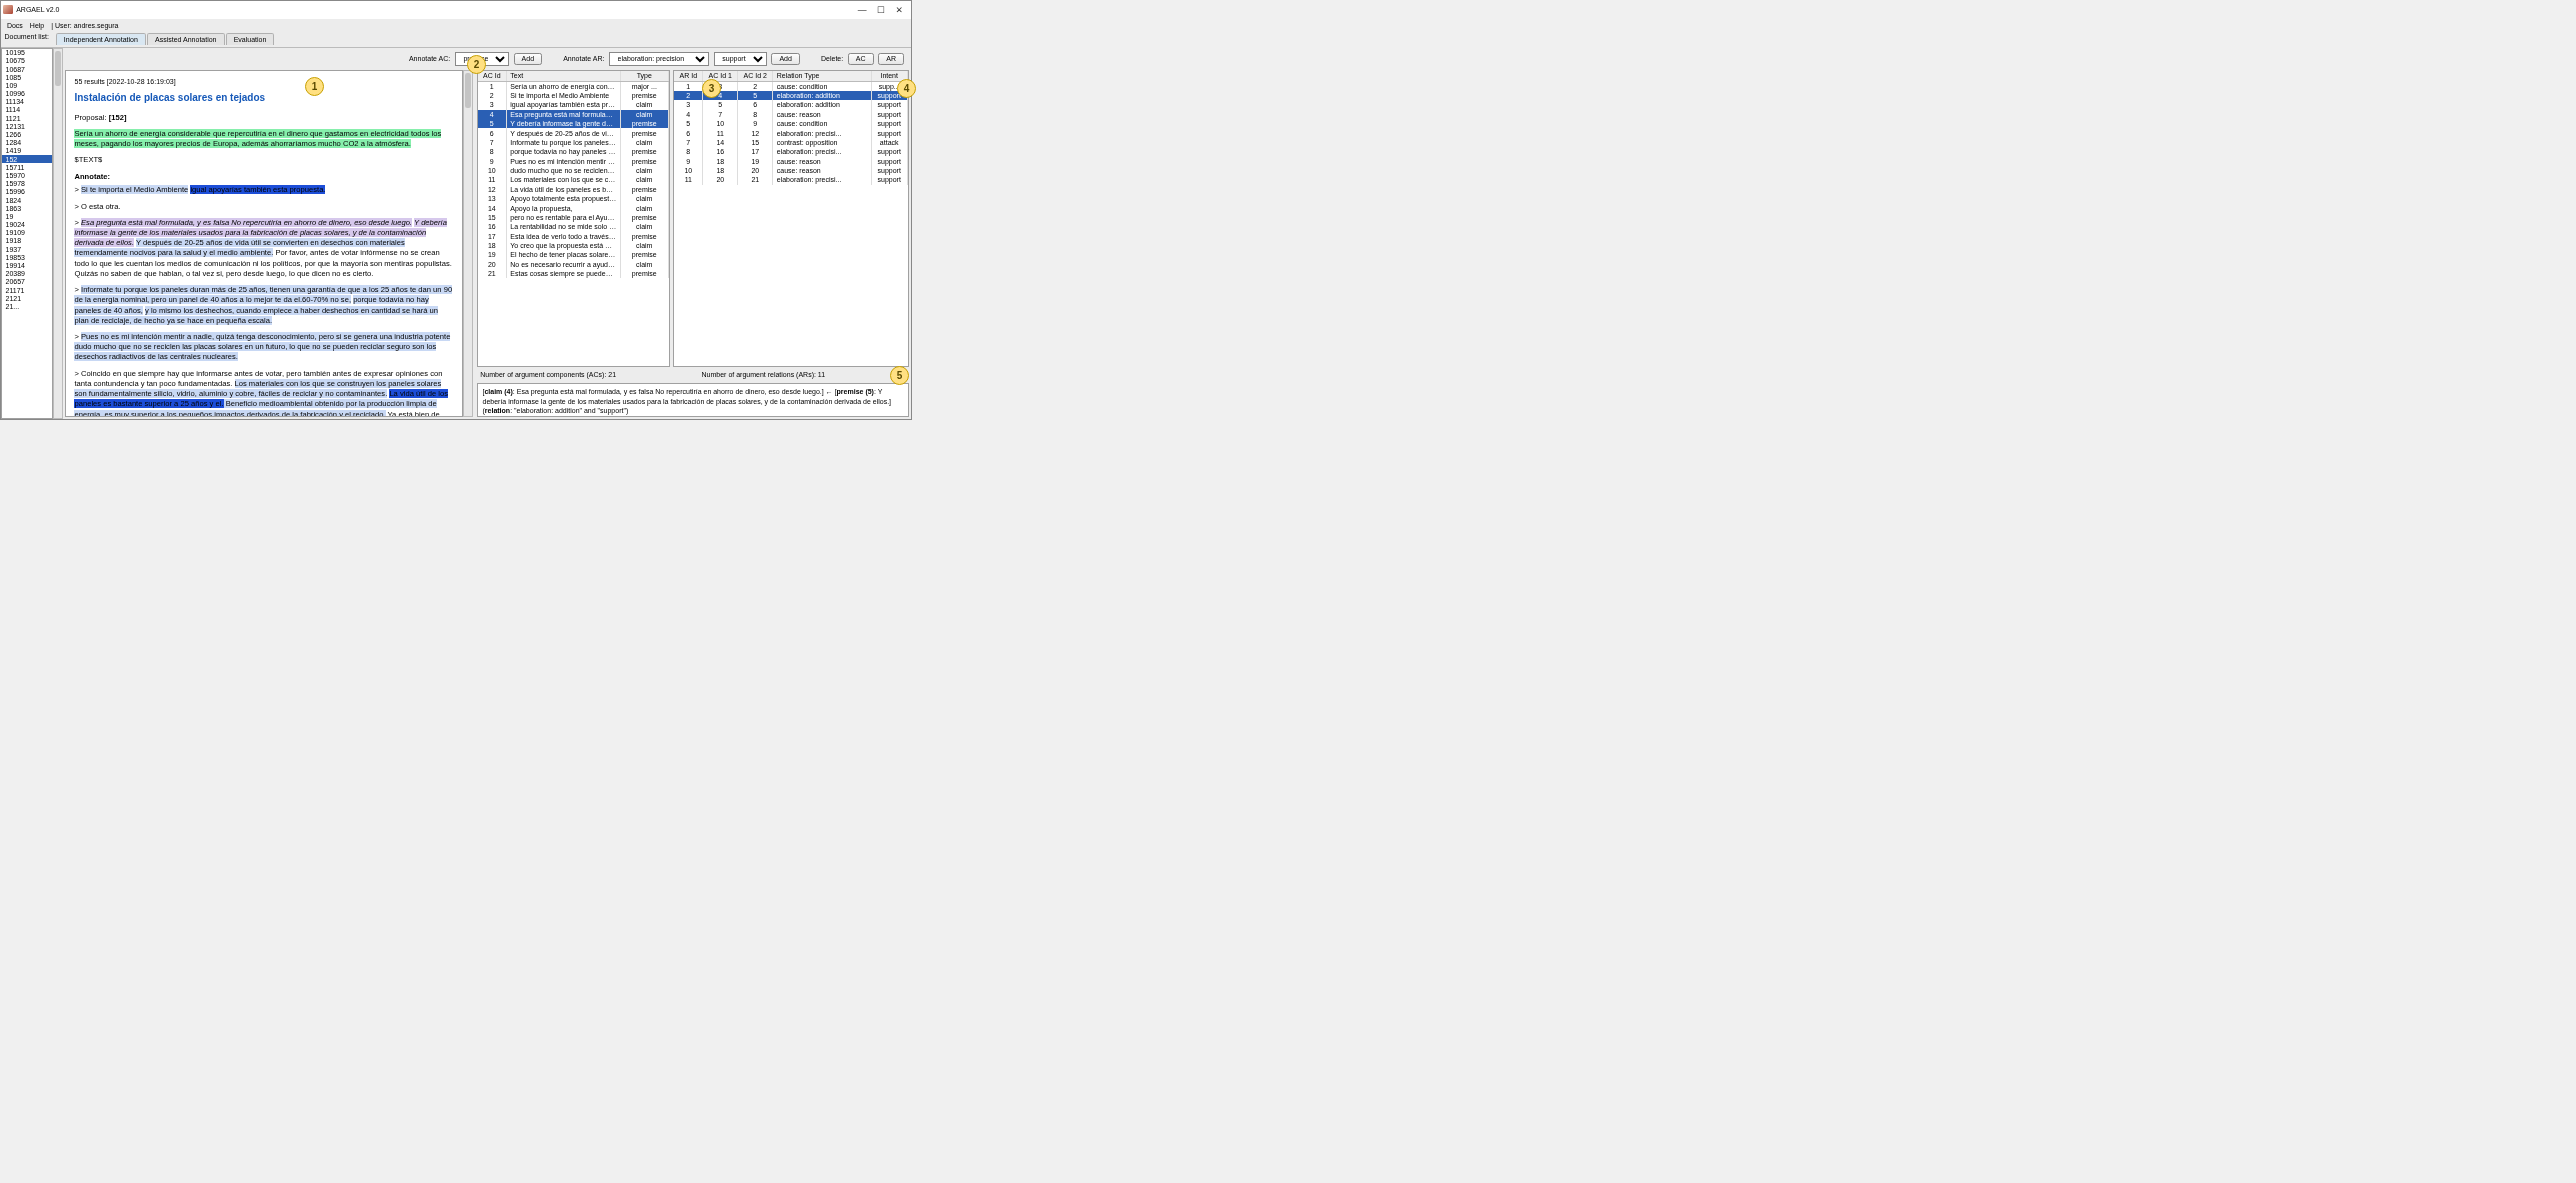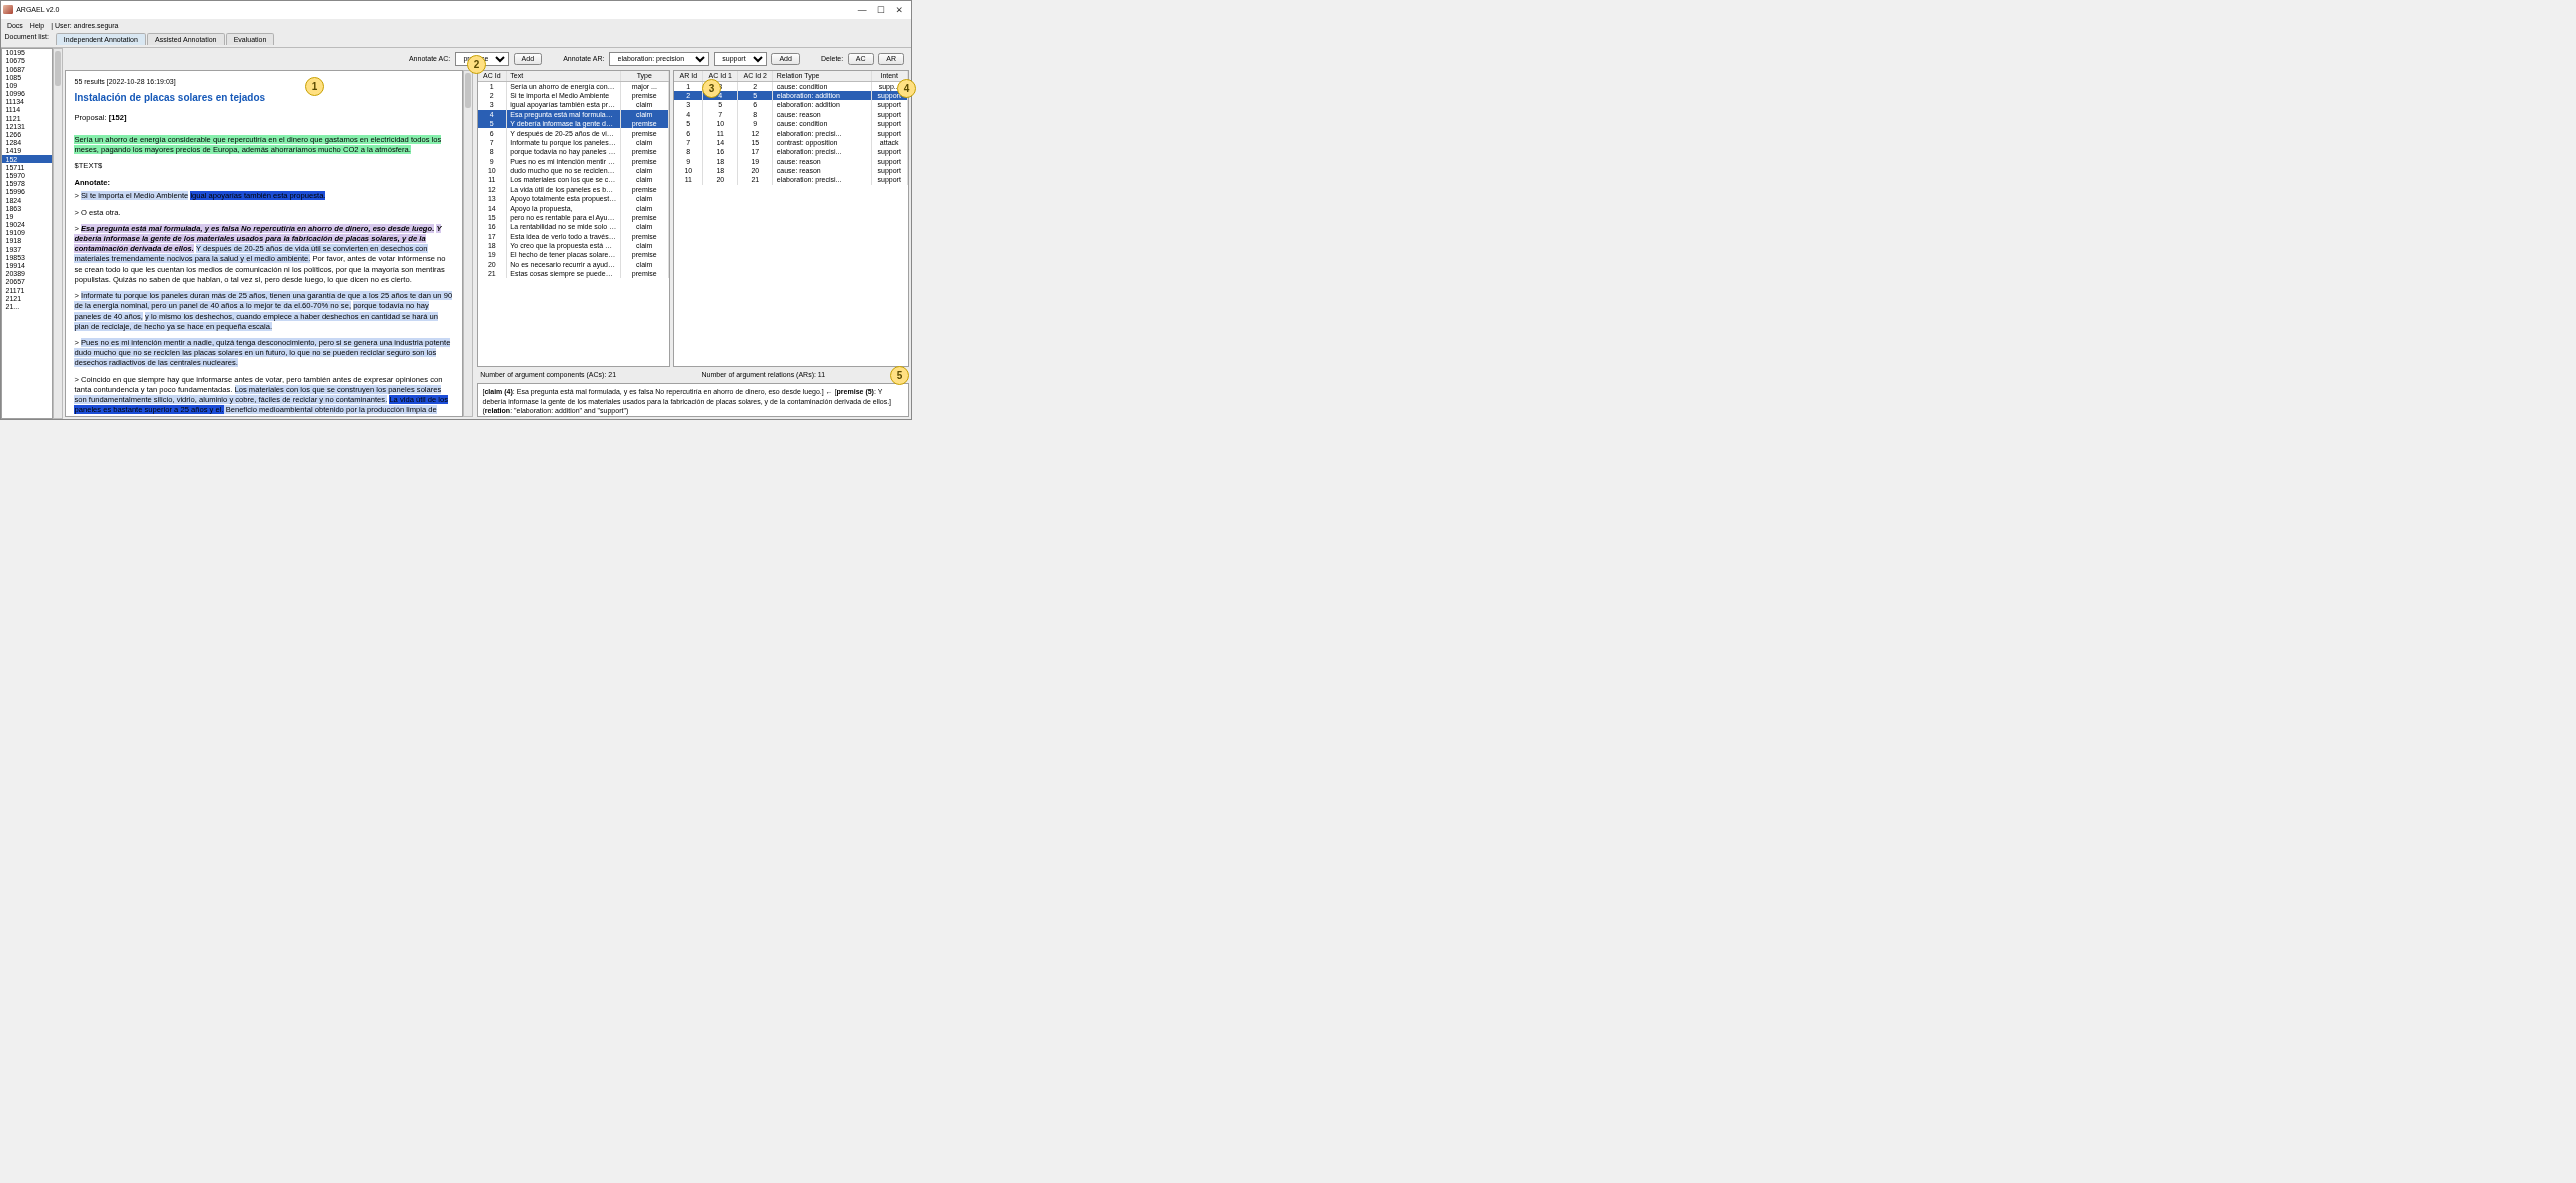--- a/index.html
+++ b/index.html
@@ -134,26 +134,26 @@
   background: #fff;
   border: 0.6px solid #a0a0a0;
   padding: 5.9px 8.2px;
   overflow-y: hidden;
   font-size: 7.6px;
   line-height: 1.35;
   position: relative;
 }
 .resultbox h2 { color: #1558b8; font-size: 10px; font-weight: bold; margin: 4.7px 0 8.2px; }
 .resultbox .stamp { font-size: 7px; margin-bottom: 3.5px; }
-.resultbox .propid { margin-bottom: 12px; }
+.resultbox .propid { margin-bottom: 6px; }
 .resultbox .propid b { font-weight: bold; }
 .resultbox p { margin-bottom: 5.9px; }
 .hl-major { background: #86efac; }
 .hl-prem  { background: #c8d8f4; }
-.hl-claim { background: #d6c8ec; font-style: italic; font-weight: bold;}
+.hl-claim { background: #d6c8ec; font-style: italic; font-weight: normal;}
 .hl-claim2 { background: #1d4ed8;}
 .resultbox .chead { font-weight: bold; margin: 3.5px 0; }
 .tablescol {
   flex: 1;
   display: flex;
   flex-direction: column;
   gap: 2.3px;
 }
 .tablerow {
   display: flex;

